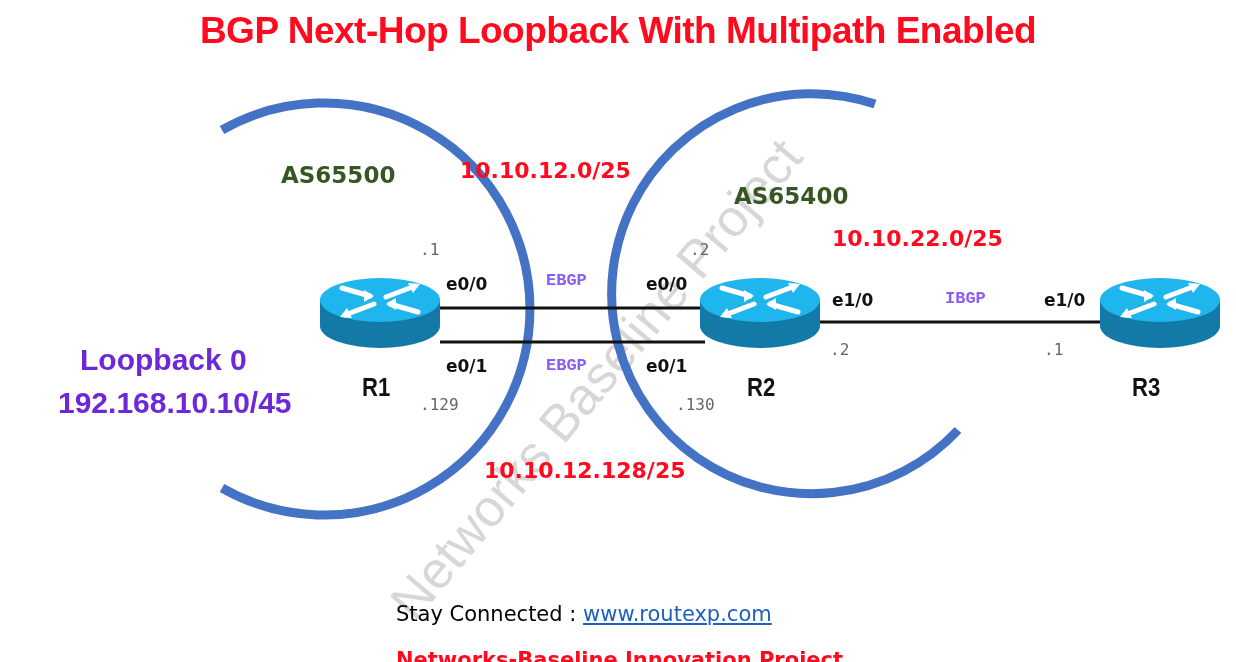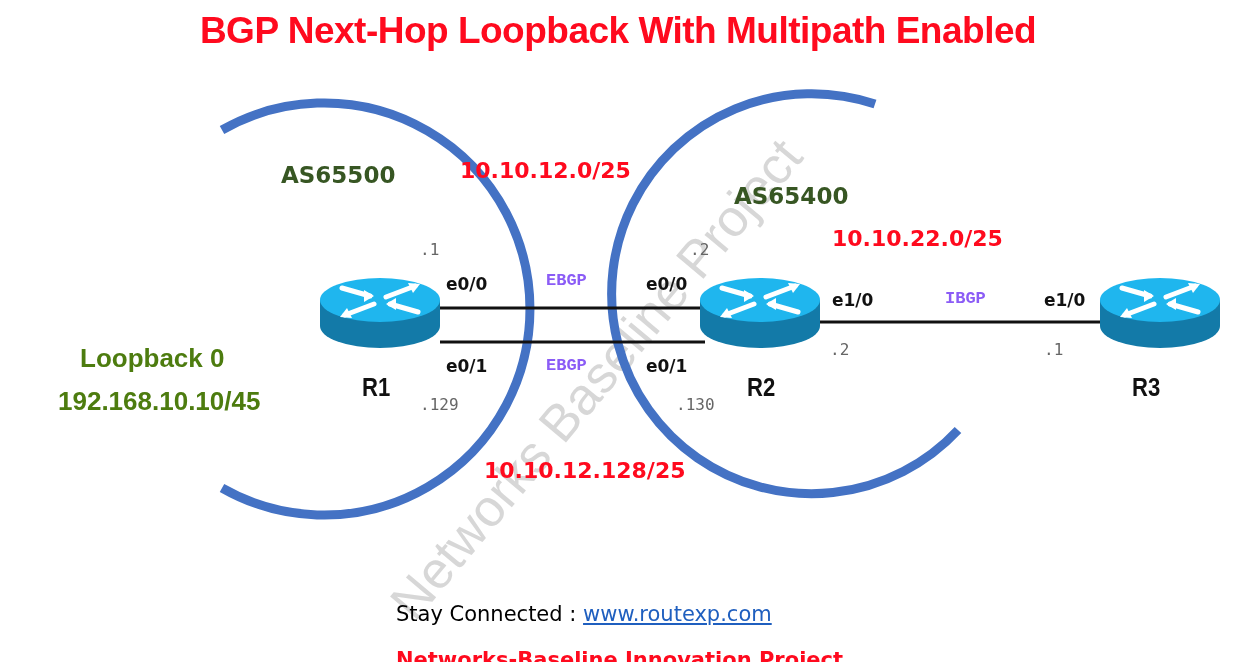--- a/index.html
+++ b/index.html
@@ -1,21 +1,21 @@
 <!DOCTYPE html>
 <html><head>
 <meta charset="utf-8">
 <style>
   html, body { margin: 0; padding: 0; background: #ffffff; }
   body { width: 1236px; height: 662px; position: relative; overflow: hidden; font-family: "Liberation Sans", sans-serif; }
   .abs { position: absolute; white-space: nowrap; }
   .title { left: 0; width: 1236px; top: 10px; text-align: center; color: #ff0a1e; font-family: "Liberation Sans", sans-serif; font-weight: bold; font-size: 37px; letter-spacing: -0.5px; }
   .as-label { color: #375623; font-family: "DejaVu Sans", sans-serif; font-weight: bold; font-size: 23px; }
   .subnet { color: #ff0a1e; font-family: "DejaVu Sans", sans-serif; font-weight: bold; font-size: 22px; }
-  .loop { color: #4d7c0f; font-family: "Liberation Sans", sans-serif; font-weight: bold; font-size: 26px; }
+  .loop { color: #6d28d9; font-family: "Liberation Sans", sans-serif; font-weight: bold; font-size: 30px; }
   .iface { color: #111111; font-family: "DejaVu Sans", sans-serif; font-weight: bold; font-size: 17px; }
   .ip { color: #666666; font-family: "DejaVu Sans Mono", monospace; font-size: 16px; }
   .proto { color: #8b5cf6; font-family: "Liberation Mono", monospace; font-weight: bold; font-size: 17px; }
   .rname { color: #111111; font-family: "Liberation Sans", sans-serif; font-weight: bold; font-size: 26px; transform: scaleX(0.85); transform-origin: left; }
   .footer1 { color: #000000; font-family: "DejaVu Sans", sans-serif; font-size: 21px; }
   .footer1 a { color: #1f5fbf; text-decoration: underline; }
   .footer2 { color: #ff0a1e; font-family: "DejaVu Sans", sans-serif; font-weight: bold; font-size: 21px; }
   .watermark { color: rgba(140,140,140,0.35); font-family: "Liberation Sans", sans-serif; font-size: 52px; transform: rotate(-50deg); transform-origin: left top; }
   svg.layer { position: absolute; left: 0; top: 0; }
 </style>

